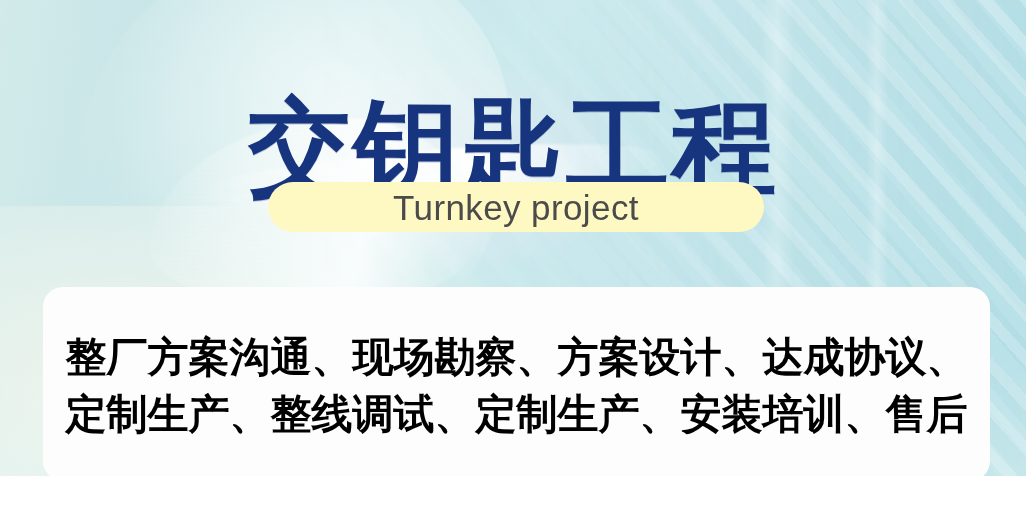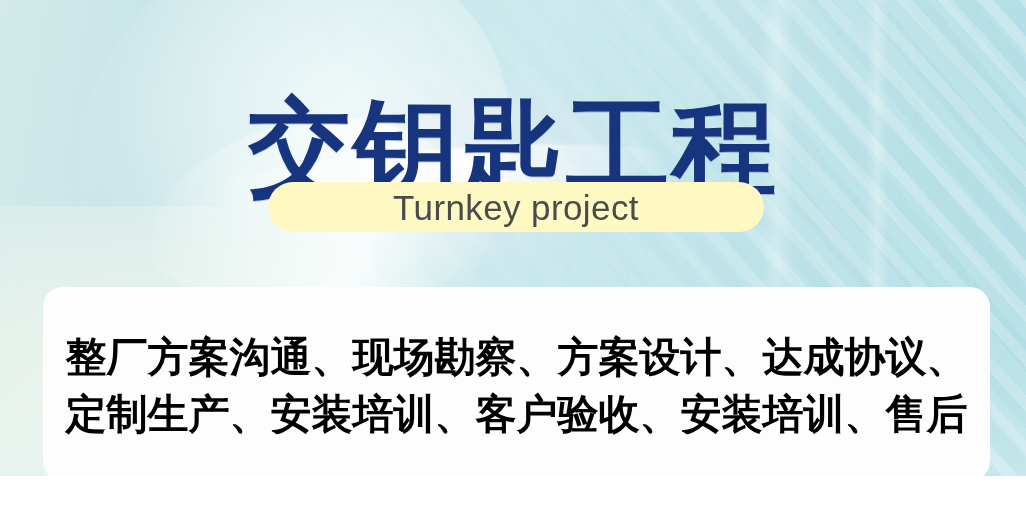--- a/index.html
+++ b/index.html
@@ -258,17 +258,17 @@
   <div class="content">
 
     <h1 class="main-title">交钥匙工程</h1>
 
     <div class="subtitle-pill">
       <span class="subtitle-text">Turnkey project</span>
     </div>
 
     <div class="body-card">
       <div class="body-line">整厂方案沟通、现场勘察、方案设计、达成协议、</div>
-      <div class="body-line">定制生产、安装培训、客户验收、安装培训、售后</div>
+      <div class="body-line">定制生产、整线调试、定制生产、安装培训、售后</div>
     </div>
 
   </div>
 </div>
 
 </body></html>

